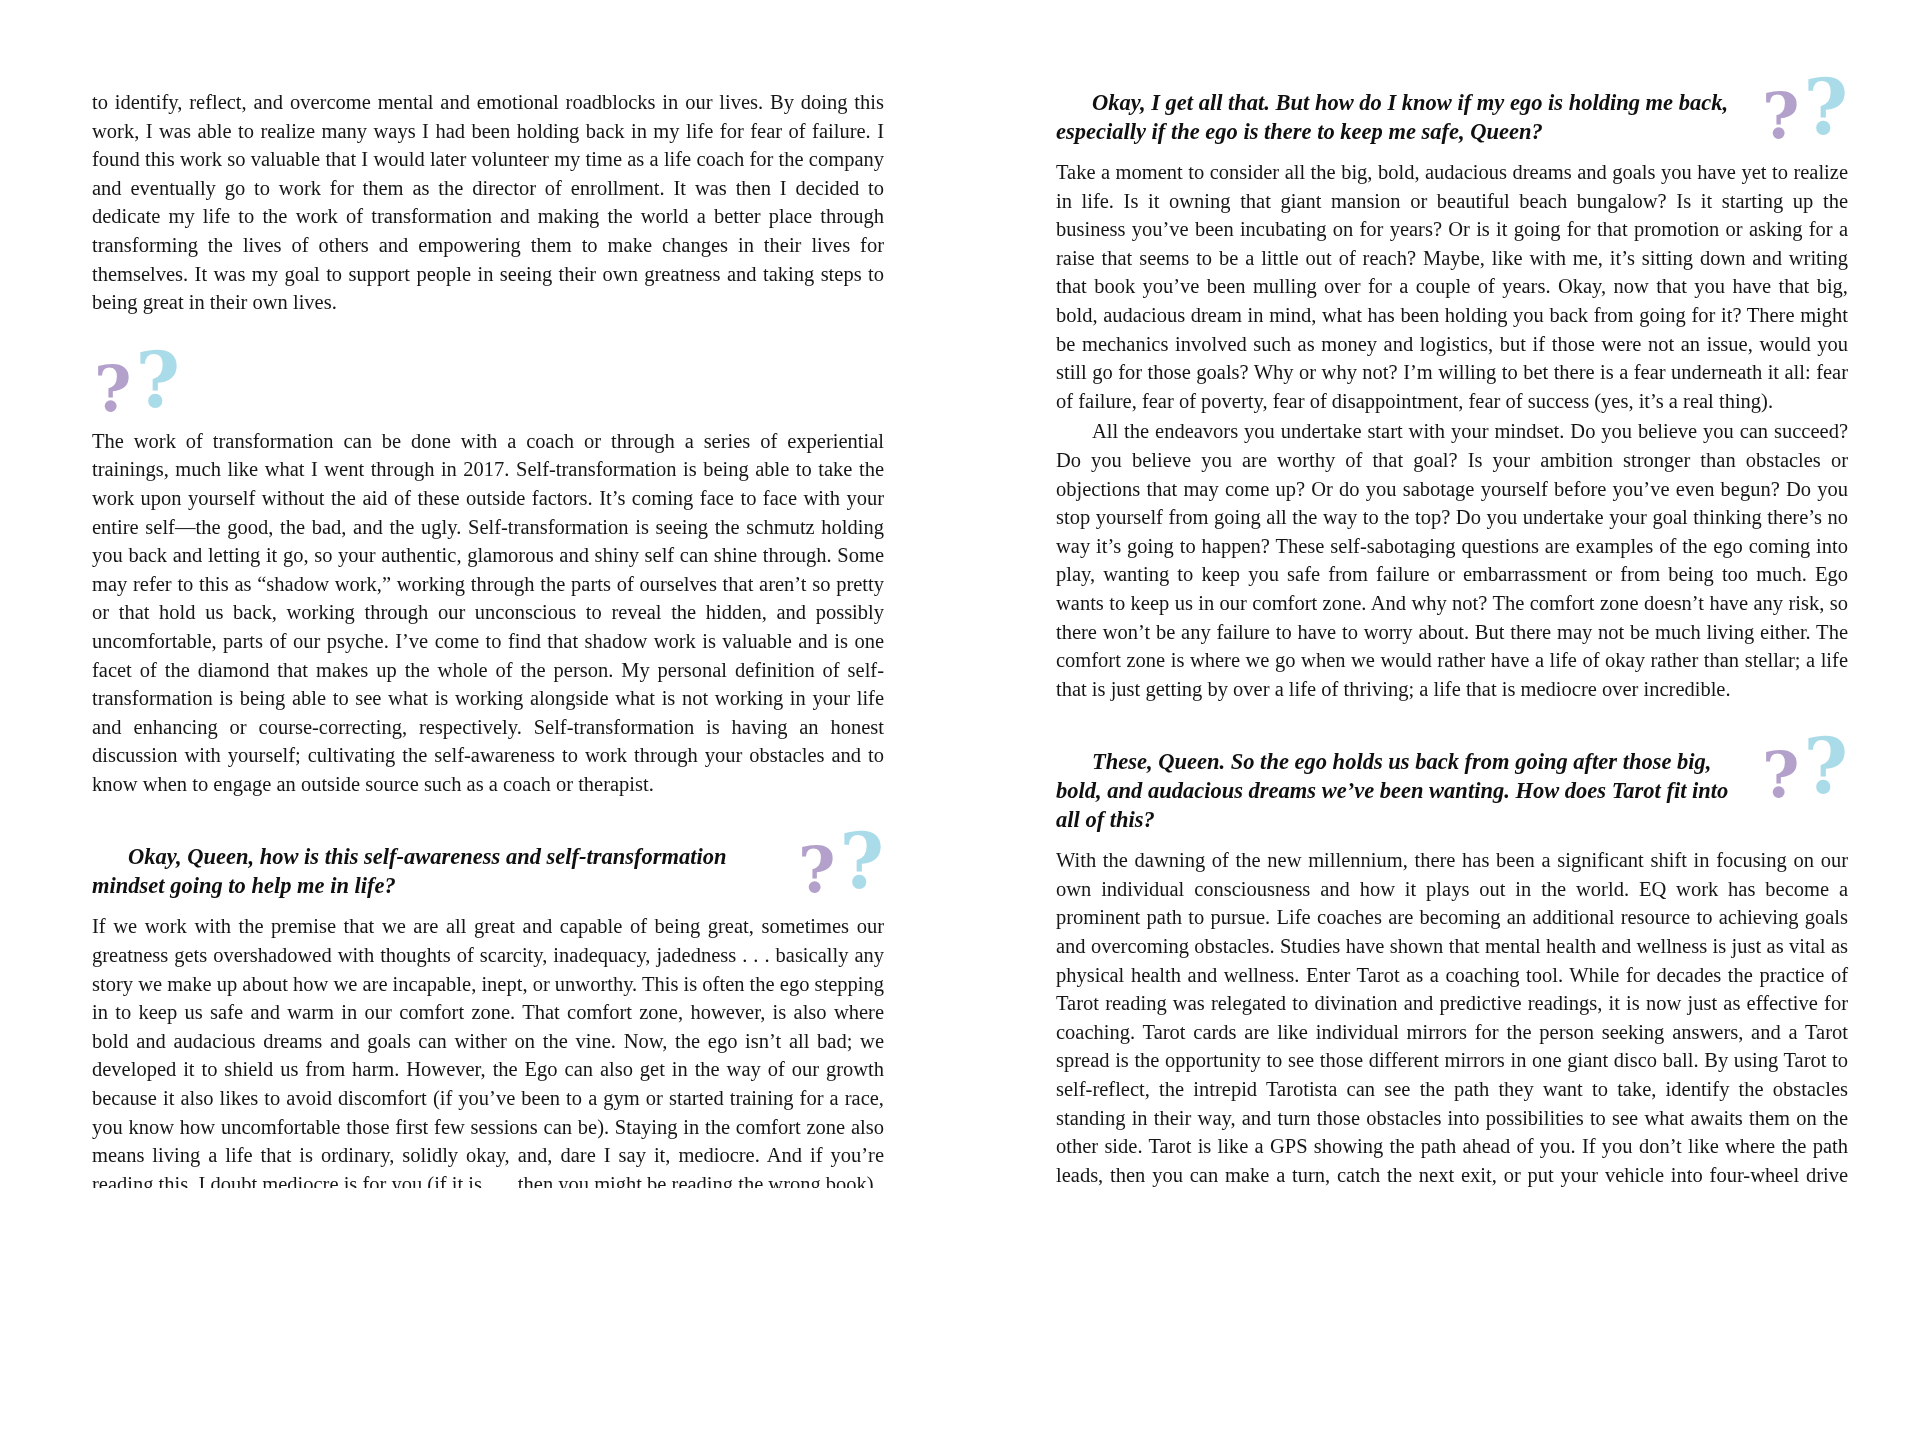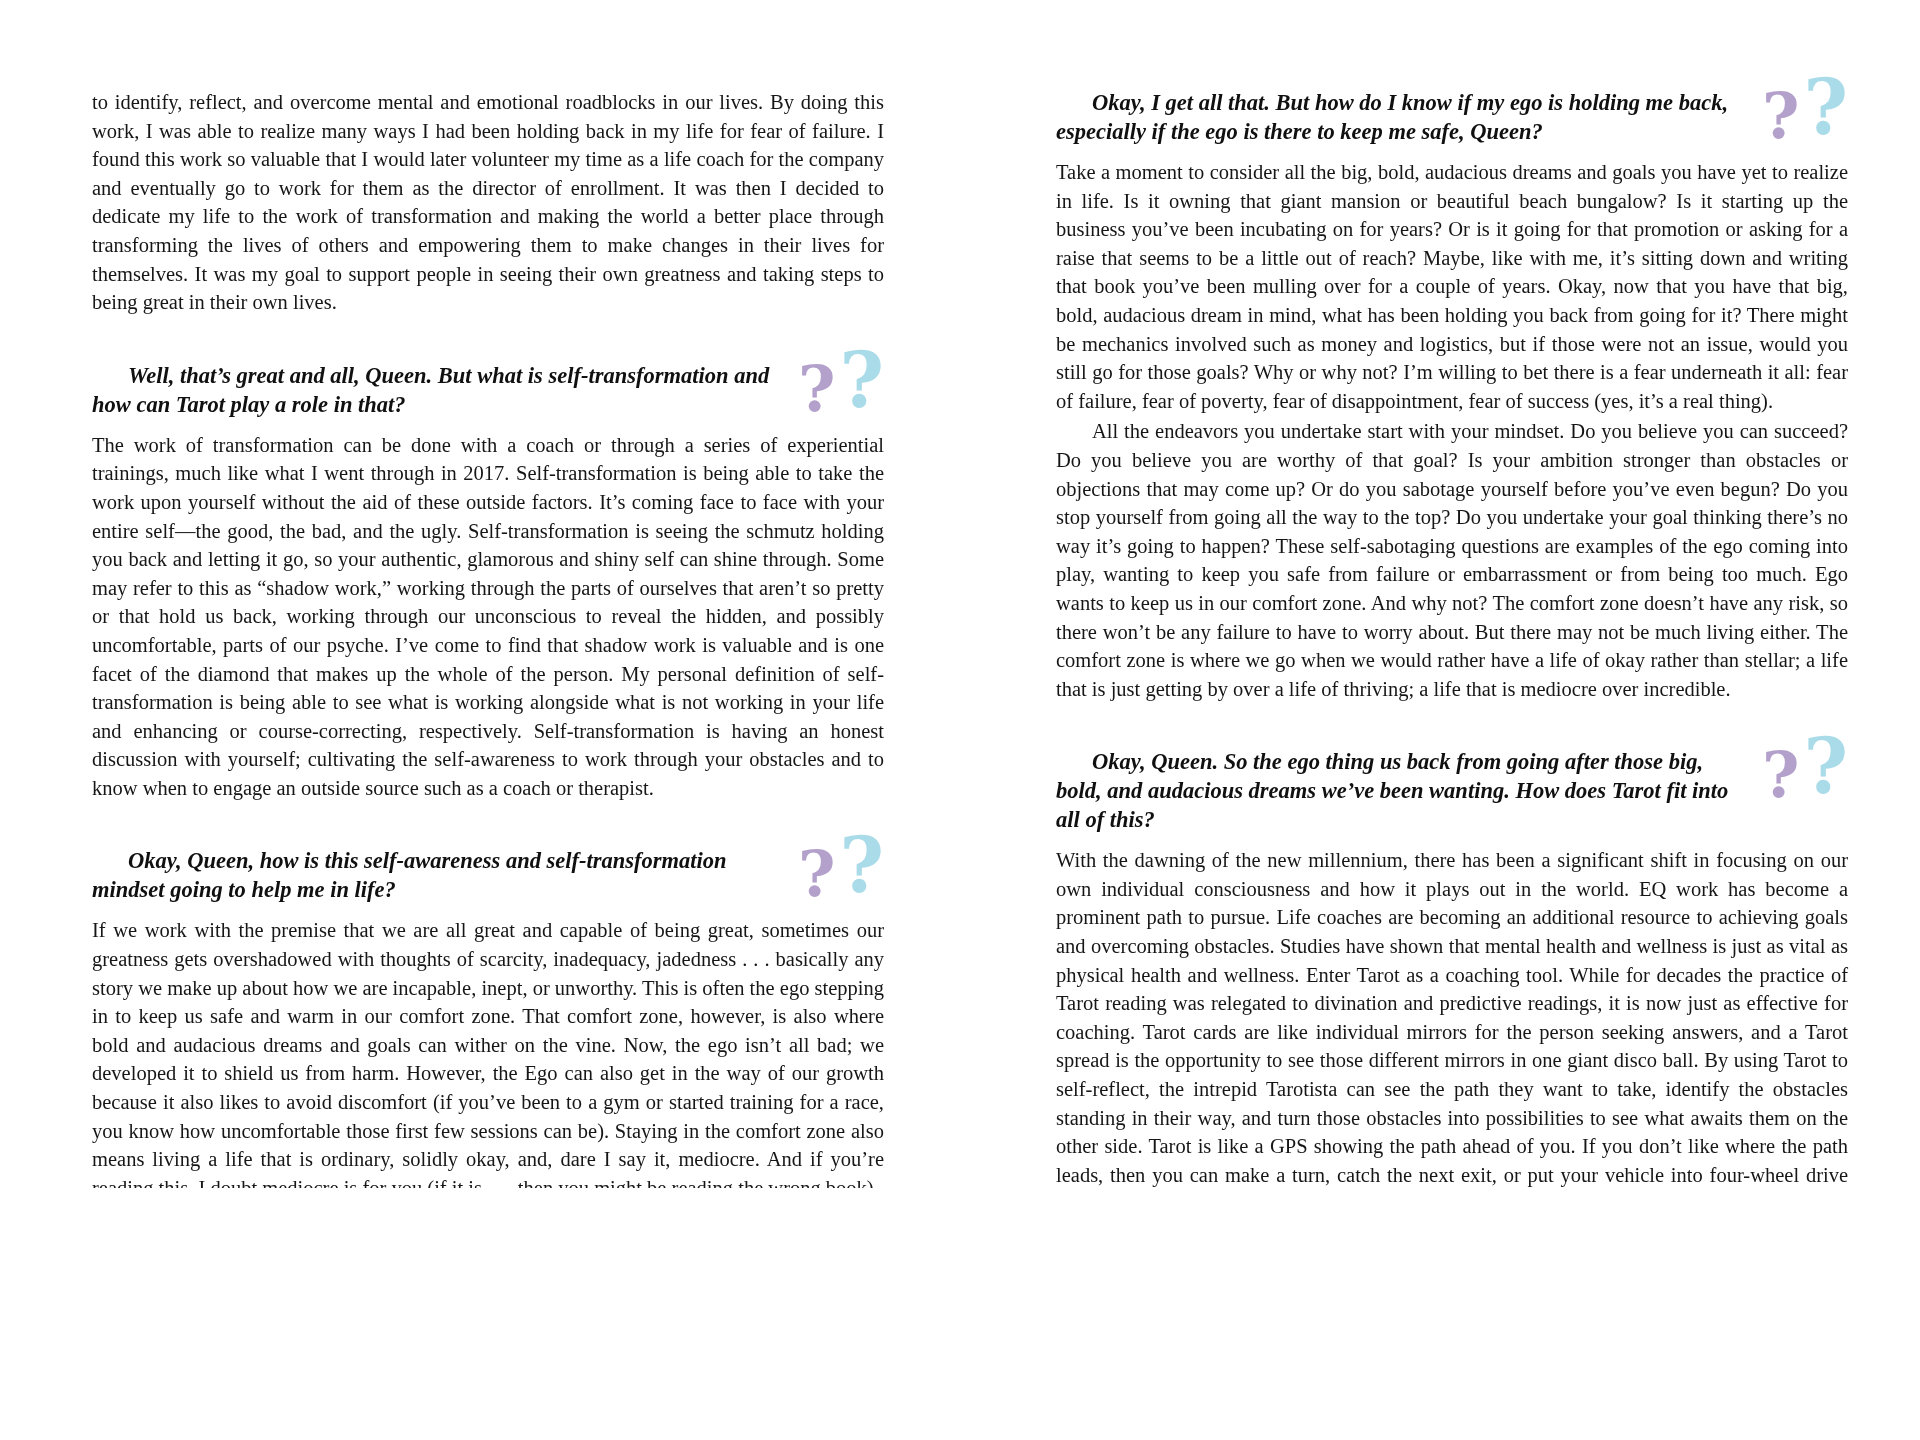--- a/index.html
+++ b/index.html
@@ -91,21 +91,20 @@
 </head>
 <body>
 
 <div class="spread">
 
   <div class="page-col left">
 
     <p class="body-para">to identify, reflect, and overcome mental and emotional roadblocks in our lives. By doing this work, I was able to realize many ways I had been holding back in my life for fear of failure. I found this work so valuable that I would later volunteer my time as a life coach for the company and eventually go to work for them as the director of enrollment. It was then I decided to dedicate my life to the work of transformation and making the world a better place through transforming the lives of others and empowering them to make changes in their lives for themselves. It was my goal to support people in seeing their own greatness and taking steps to being great in their own lives.</p>
 
     <div class="section-head">
-      <h3 class="heading">Well, that’s great and all, Queen. But what is self-transformation and how can Tarot play a role in that?</h3>
       <span class="qmarks">
         <span class="q q-blue">?</span>
         <span class="q q-purple">?</span>
       </span>
     </div>
     <p class="body-para">The work of transformation can be done with a coach or through a series of experiential trainings, much like what I went through in 2017. Self-transformation is being able to take the work upon yourself without the aid of these outside factors. It’s coming face to face with your entire self—the good, the bad, and the ugly. Self-transformation is seeing the schmutz holding you back and letting it go, so your authentic, glamorous and shiny self can shine through. Some may refer to this as “shadow work,” working through the parts of ourselves that aren’t so pretty or that hold us back, working through our unconscious to reveal the hidden, and possibly uncomfortable, parts of our psyche. I’ve come to find that shadow work is valuable and is one facet of the diamond that makes up the whole of the person. My personal definition of self-transformation is being able to see what is working alongside what is not working in your life and enhancing or course-correcting, respectively. Self-transformation is having an honest discussion with yourself; cultivating the self-awareness to work through your obstacles and to know when to engage an outside source such as a coach or therapist.</p>
 
     <div class="section-head">
       <h3 class="heading">Okay, Queen, how is this self-awareness and self-transformation mindset going to help me in life?</h3>
       <span class="qmarks">
@@ -122,21 +121,21 @@
       <h3 class="heading">Okay, I get all that. But how do I know if my ego is holding me back, especially if the ego is there to keep me safe, Queen?</h3>
       <span class="qmarks">
         <span class="q q-blue">?</span>
         <span class="q q-purple">?</span>
       </span>
     </div>
     <p class="body-para">Take a moment to consider all the big, bold, audacious dreams and goals you have yet to realize in life. Is it owning that giant mansion or beautiful beach bungalow? Is it starting up the business you’ve been incubating on for years? Or is it going for that promotion or asking for a raise that seems to be a little out of reach? Maybe, like with me, it’s sitting down and writing that book you’ve been mulling over for a couple of years. Okay, now that you have that big, bold, audacious dream in mind, what has been holding you back from going for it? There might be mechanics involved such as money and logistics, but if those were not an issue, would you still go for those goals? Why or why not? I’m willing to bet there is a fear underneath it all: fear of failure, fear of poverty, fear of disappointment, fear of success (yes, it’s a real thing).</p>
     <p class="body-para indent">All the endeavors you undertake start with your mindset. Do you believe you can succeed? Do you believe you are worthy of that goal? Is your ambition stronger than obstacles or objections that may come up? Or do you sabotage yourself before you’ve even begun? Do you stop yourself from going all the way to the top? Do you undertake your goal thinking there’s no way it’s going to happen? These self-sabotaging questions are examples of the ego coming into play, wanting to keep you safe from failure or embarrassment or from being too much. Ego wants to keep us in our comfort zone. And why not? The comfort zone doesn’t have any risk, so there won’t be any failure to have to worry about. But there may not be much living either. The comfort zone is where we go when we would rather have a life of okay rather than stellar; a life that is just getting by over a life of thriving; a life that is mediocre over incredible.</p>
 
     <div class="section-head">
-      <h3 class="heading">Okay, Queen. So the ego thing us back from going after those big, bold, and audacious dreams we’ve been wanting. How does Tarot fit into all of this?</h3>
+      <h3 class="heading">These, Queen. So the ego holds us back from going after those big, bold, and audacious dreams we’ve been wanting. How does Tarot fit into all of this?</h3>
       <span class="qmarks">
         <span class="q q-blue">?</span>
         <span class="q q-purple">?</span>
       </span>
     </div>
     <p class="body-para">With the dawning of the new millennium, there has been a significant shift in focusing on our own individual consciousness and how it plays out in the world. EQ work has become a prominent path to pursue. Life coaches are becoming an additional resource to achieving goals and overcoming obstacles. Studies have shown that mental health and wellness is just as vital as physical health and wellness. Enter Tarot as a coaching tool. While for decades the practice of Tarot reading was relegated to divination and predictive readings, it is now just as effective for coaching. Tarot cards are like individual mirrors for the person seeking answers, and a Tarot spread is the opportunity to see those different mirrors in one giant disco ball. By using Tarot to self-reflect, the intrepid Tarotista can see the path they want to take, identify the obstacles standing in their way, and turn those obstacles into possibilities to see what awaits them on the other side. Tarot is like a GPS showing the path ahead of you. If you don’t like where the path leads, then you can make a turn, catch the next exit, or put your vehicle into four-wheel drive and go off-roading! Hey, sometimes drastic measures are needed to course-correct.</p>
   </div>
 
   <div class="footer left-footer">
     <span class="page-num">12</span>

